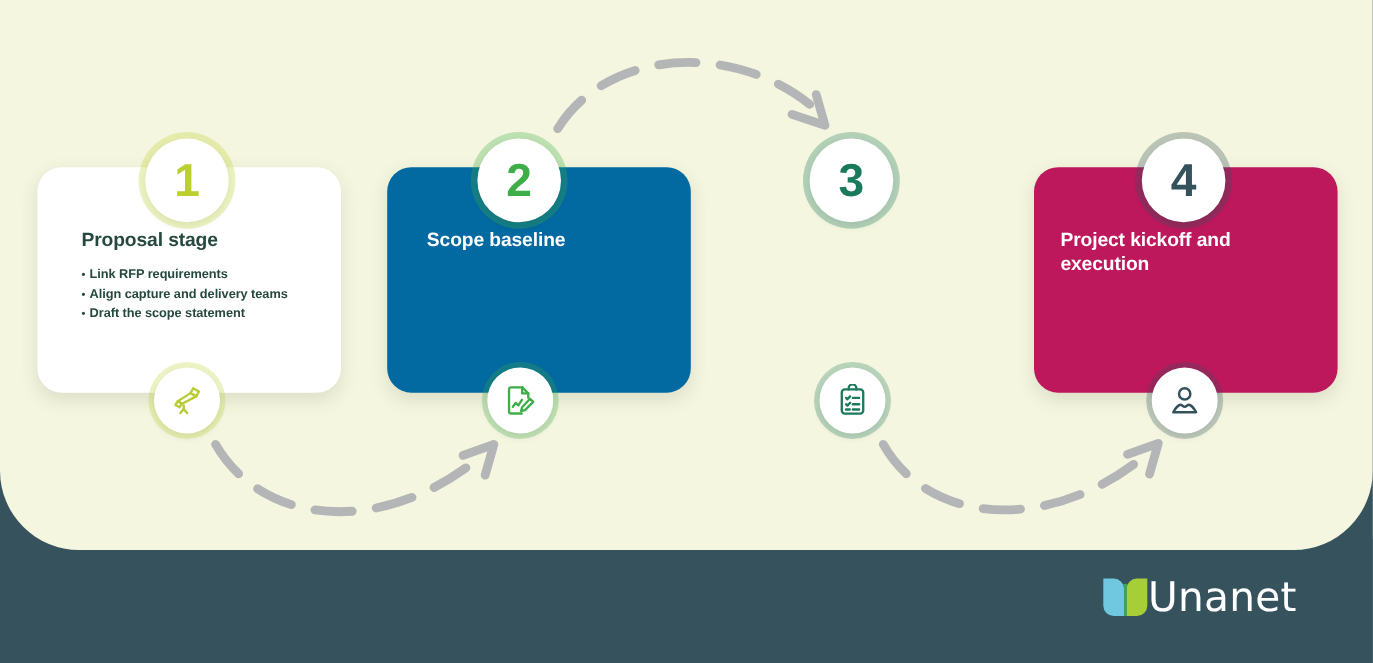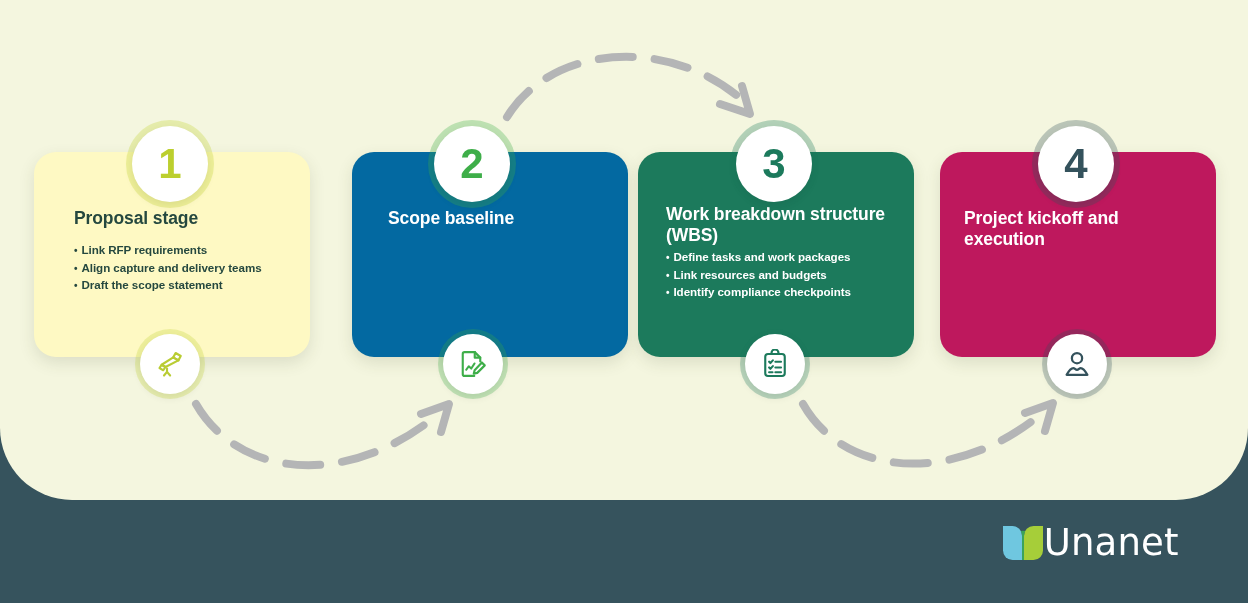--- a/index.html
+++ b/index.html
@@ -36,21 +36,21 @@
     letter-spacing:-.1px; margin-bottom:13px;
   }
   .card h3.two-line{ margin-bottom:3px; }
   .card ul{ list-style:none; }
   .card li{
     font-size:11.6px; font-weight:bold; line-height:16.5px; letter-spacing:-.05px;
     white-space:nowrap;
   }
   .card li::before{ content:"\2022"; margin-right:4px; font-size:10px; }
   
-  #card-1{ left:34px; background:#fef9c3; }
+  #card-1{ left:34px; background:#ffffff; }
   #card-1 h3, #card-1 li{ color:#25483f; }
   #card-2{ left:352px; background:#0369a1; }
   #card-3{ left:638px; background:#1c7a5c; }
   #card-4{ left:940px; background:#be185d; }
   #card-2 h3,#card-2 li,#card-3 h3,#card-3 li,#card-4 h3,#card-4 li{ color:#ffffff; }
   #card-3 .inner{ padding-left:28px; padding-top:52px; }
   #card-4 .inner{ padding-left:24px; }
   #card-2 .inner{ padding-left:36px; }
   
   .num-badge{
@@ -120,30 +120,20 @@
       </ul>
     </div>
   </div>
 
   <div class="card" id="card-2">
     <div class="inner">
       <h3>Scope baseline</h3>
     </div>
   </div>
 
-  <div class="card" id="card-3">
-    <div class="inner">
-      <h3 class="two-line"><span>Work breakdown structure</span><br><span>(WBS)</span></h3>
-      <ul>
-        <li>Define tasks and work packages</li>
-        <li>Link resources and budgets</li>
-        <li>Identify compliance checkpoints</li>
-      </ul>
-    </div>
-  </div>
 
   <div class="card" id="card-4">
     <div class="inner">
       <h3>Project kickoff and execution</h3>
     </div>
   </div>
 
   <div class="num-badge" id="num-1">1</div>
   <div class="num-badge" id="num-2">2</div>
   <div class="num-badge" id="num-3">3</div>

